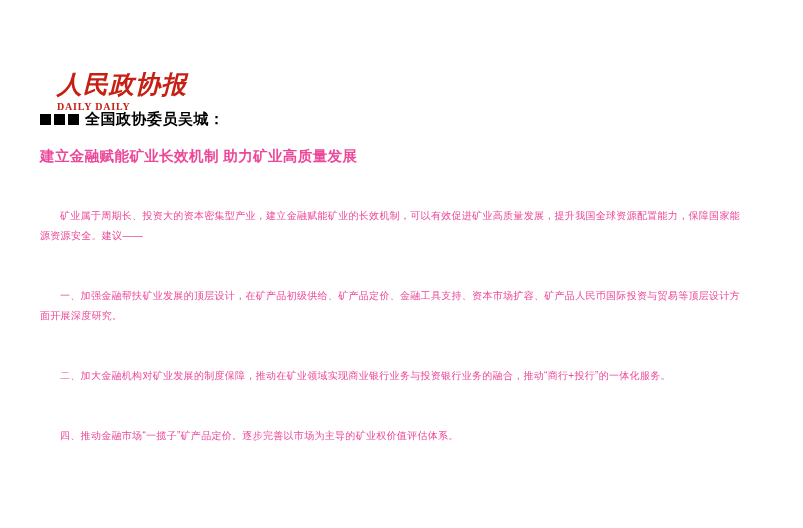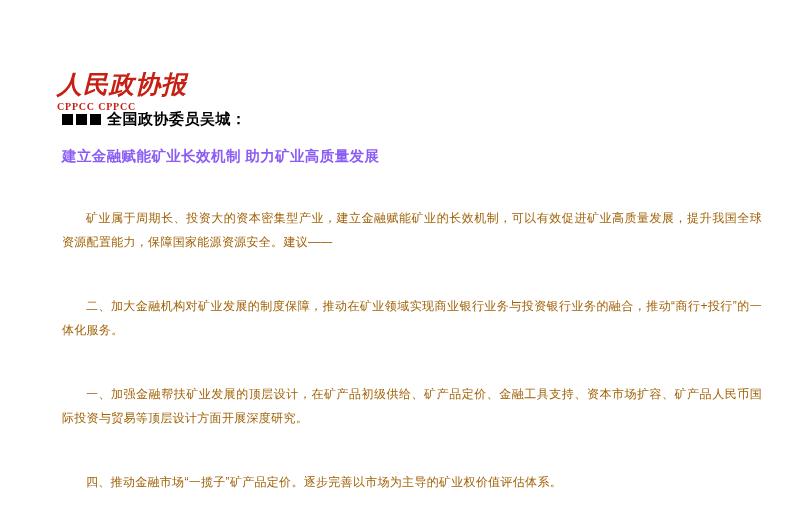--- a/index.html
+++ b/index.html
@@ -39,21 +39,21 @@
     font-family: "Liberation Serif", serif;
     font-size: 10px;
     font-weight: bold;
     color: #c62014;
     letter-spacing: 0.8px;
     margin-top: 4px;
     white-space: nowrap;
   }
   .content {
     position: absolute;
-    left: 62px;
+    left: 40px;
     top: 110px;
     width: 700px;
   }
   .byline {
     display: flex;
     align-items: center;
     font-size: 15px;
     font-weight: bold;
     color: #000000;
     margin-bottom: 18px;
@@ -66,58 +66,58 @@
   }
   .squares .sq {
     width: 11px;
     height: 11px;
     background: #000000;
     display: inline-block;
   }
   .headline {
     font-size: 14.5px;
     font-weight: bold;
-    color: #8b5cf6;
+    color: #ec4899;
     margin-bottom: 20px;
     letter-spacing: 0.4px;
   }
   .para {
-    font-size: 12px;
-    color: #a16207;
+    font-size: 10px;
+    color: #ec4899;
     line-height: 2.0;
     text-indent: 2em;
     margin-bottom: 11px;
     text-align: justify;
     letter-spacing: 0.3px;
     margin-top: 40px;
   }
 </style>
 </head>
 <body>
 
 <div class="page">
 
   <div class="masthead">
     <div class="masthead-title">人民政协报</div>
-    <div class="masthead-sub">CPPCC CPPCC</div>
+    <div class="masthead-sub">DAILY DAILY</div>
   </div>
 
   <div class="content">
 
     <div class="byline">
       <span class="squares">
         <span class="sq"></span>
         <span class="sq"></span>
         <span class="sq"></span>
       </span>
       <span>全国政协委员吴城：</span>
     </div>
 
     <div class="headline">建立金融赋能矿业长效机制 助力矿业高质量发展</div>
 
     <p class="para">矿业属于周期长、投资大的资本密集型产业，建立金融赋能矿业的长效机制，可以有效促进矿业高质量发展，提升我国全球资源配置能力，保障国家能源资源安全。建议——</p>
+    <p class="para">一、加强金融帮扶矿业发展的顶层设计，在矿产品初级供给、矿产品定价、金融工具支持、资本市场扩容、矿产品人民币国际投资与贸易等顶层设计方面开展深度研究。</p>
     <p class="para">二、加大金融机构对矿业发展的制度保障，推动在矿业领域实现商业银行业务与投资银行业务的融合，推动“商行+投行”的一体化服务。</p>
-    <p class="para">一、加强金融帮扶矿业发展的顶层设计，在矿产品初级供给、矿产品定价、金融工具支持、资本市场扩容、矿产品人民币国际投资与贸易等顶层设计方面开展深度研究。</p>
     <p class="para">四、推动金融市场“一揽子”矿产品定价。逐步完善以市场为主导的矿业权价值评估体系。</p>
 
   </div>
 
 </div>
 
 </body></html>

